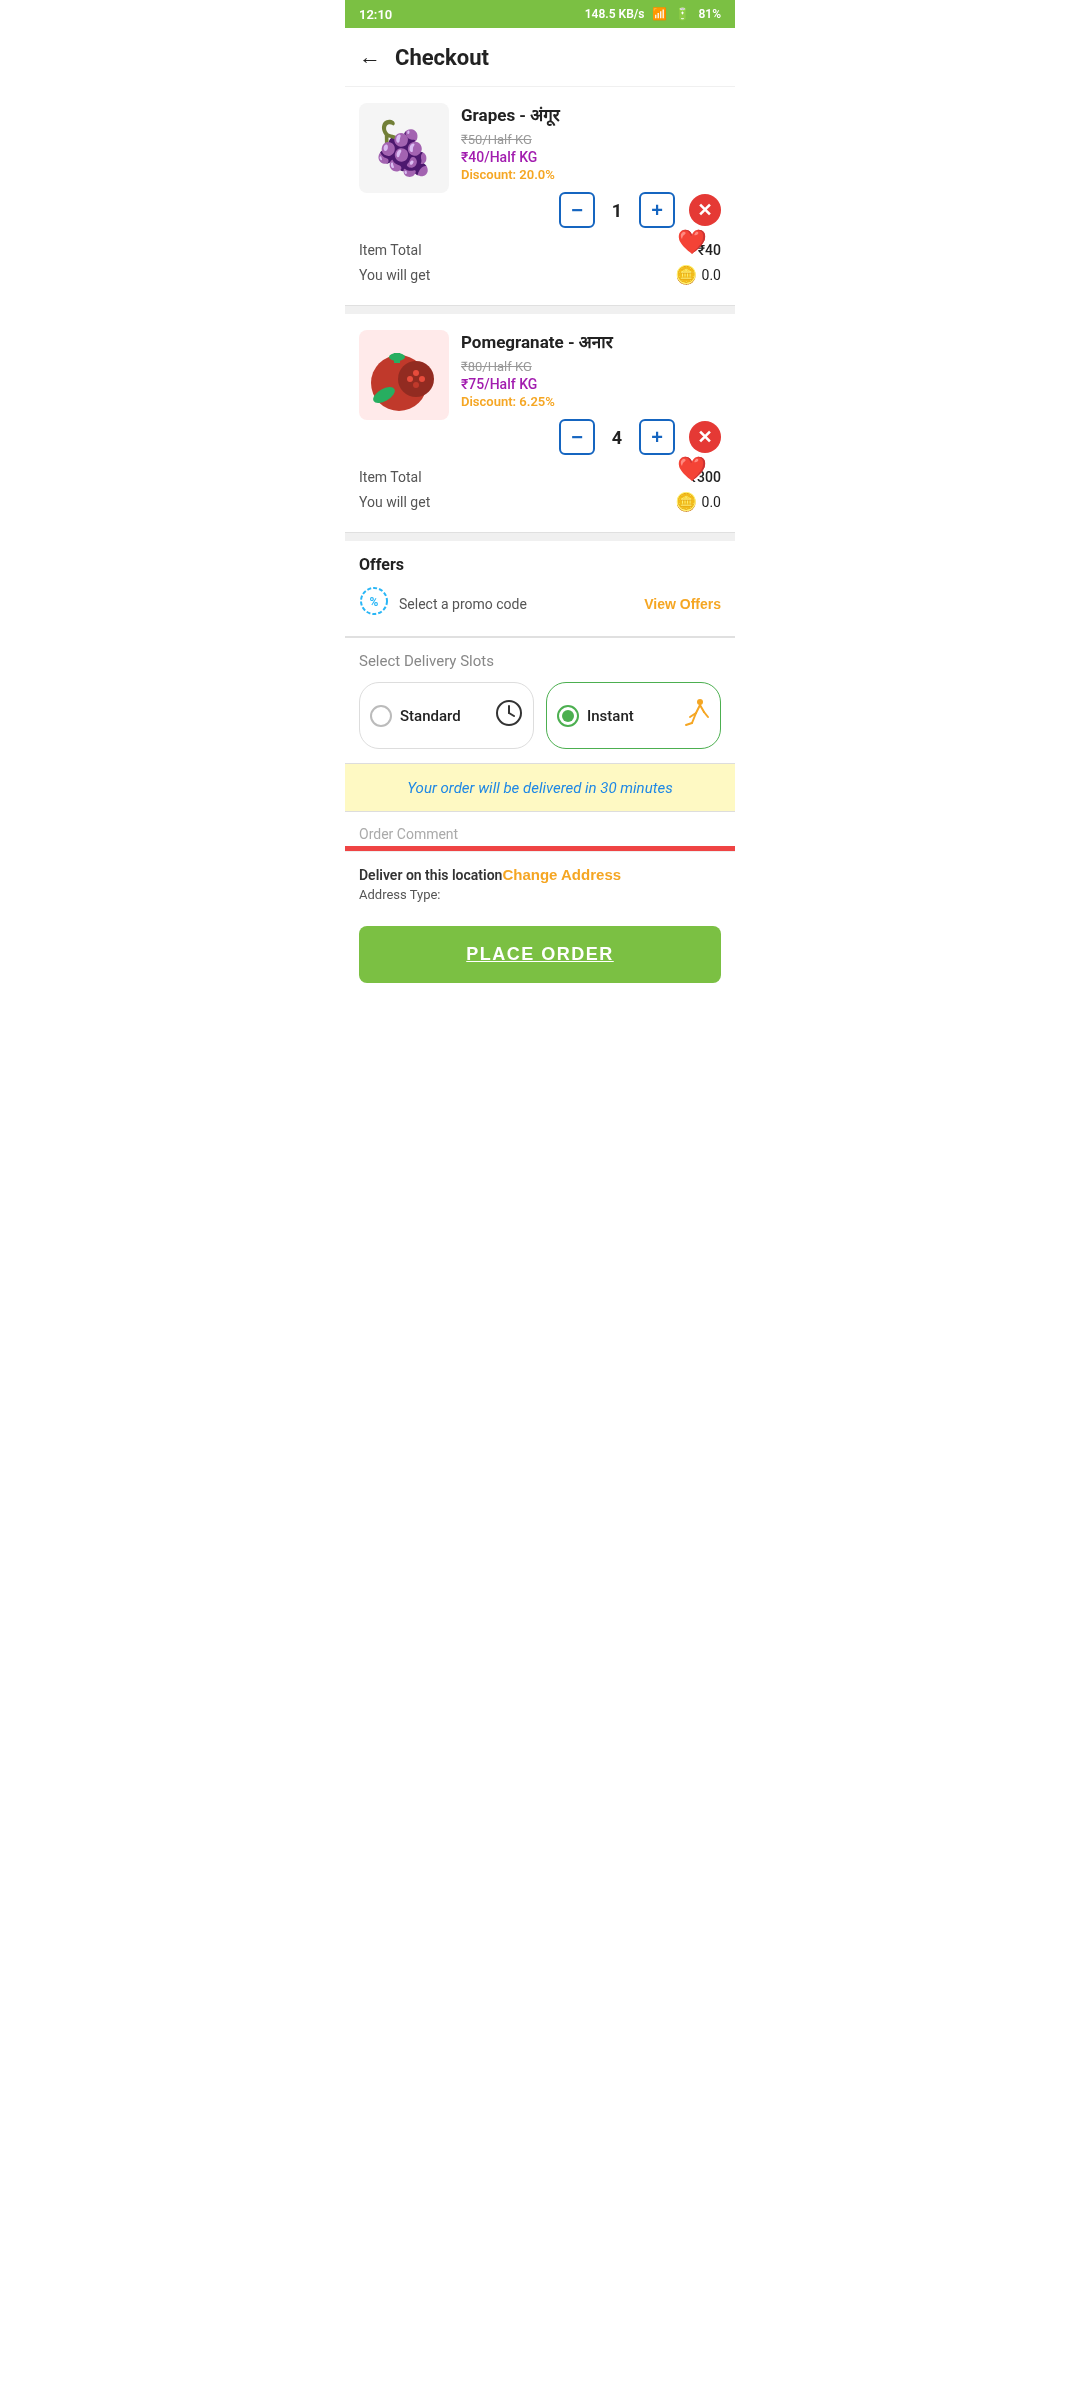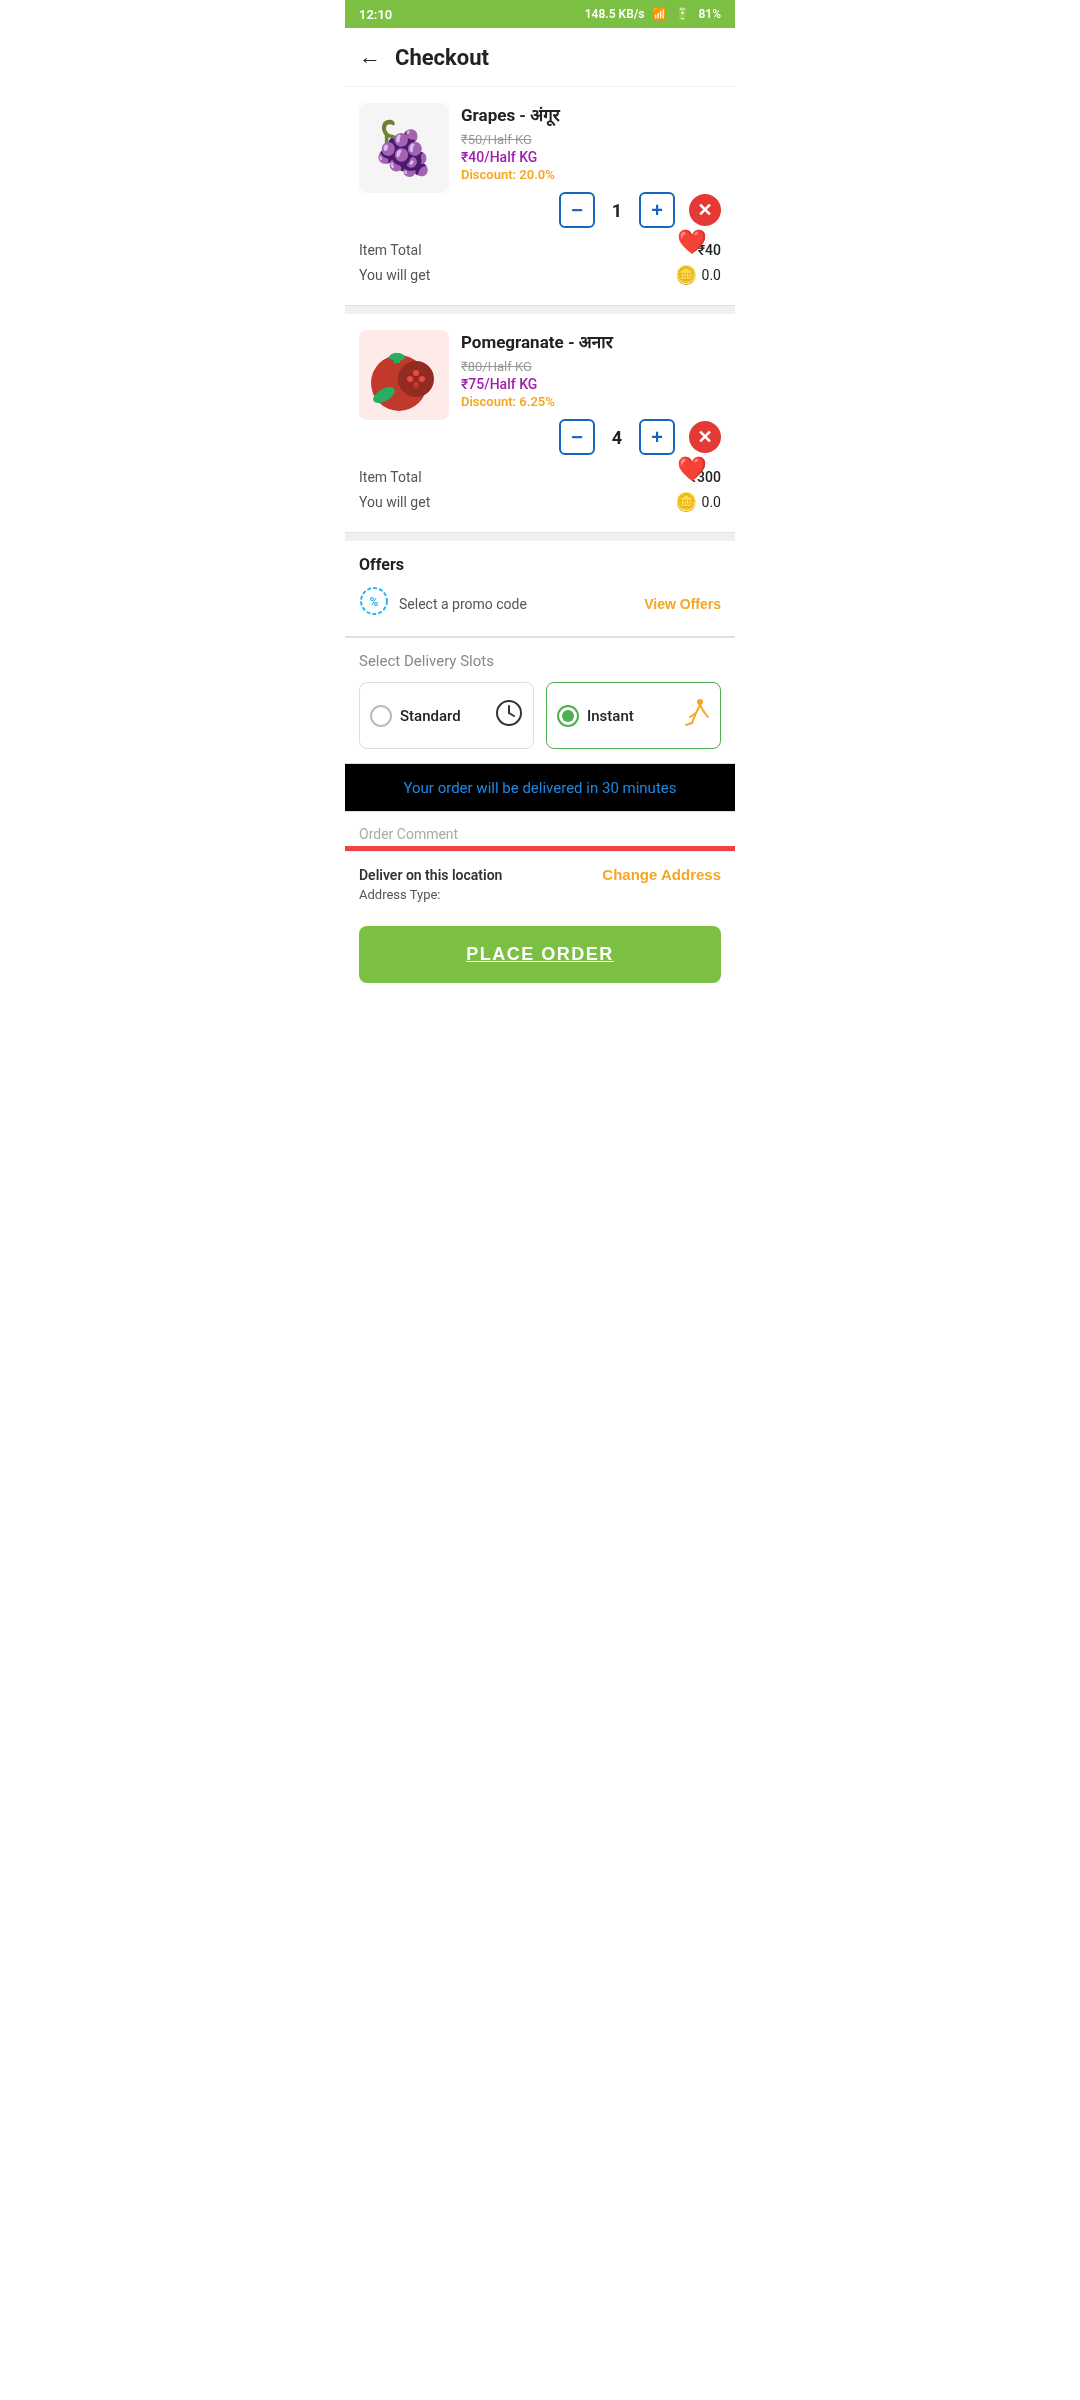--- a/index.html
+++ b/index.html
@@ -237,21 +237,21 @@
       color: #888;
       margin-bottom: 12px;
     }
     .slots-row {
       display: flex;
       gap: 12px;
     }
     .slot-card {
       flex: 1;
       border: 1.5px solid #ddd;
-      border-radius: 8px;
+      border-radius: 20px;
       padding: 14px 10px;
       display: flex;
       align-items: center;
       justify-content: space-between;
       background: #fff;
       cursor: pointer;
     }
     .slot-card.active {
       border-color: #4caf50;
     }
@@ -282,25 +282,26 @@
       font-size: 15px;
       color: #222;
       font-weight: 500;
     }
     .slot-icon {
       font-size: 22px;
     }
 
     
     .delivery-banner {
-      background: #000000;
+      background: #fef9c3;
       padding: 14px;
       text-align: center;
       border-top: 1px solid #ddd;
       border-bottom: 1px solid #ddd;
+      font-style: italic;
     }
     .delivery-banner-text {
       font-size: 15px;
       color: #1e88e5;
     }
 
     
     .order-comment-section {
       padding: 14px 14px 4px 14px;
       border-bottom: 5px solid #ef4444;
@@ -311,21 +312,20 @@
     }
 
     
     .bottom-section {
       padding: 14px 14px;
       background: #fff;
       border-top: 1px solid #eee;
     }
     .deliver-row {
       display: flex;
-      justify-content: space-between;
       align-items: center;
       margin-bottom: 4px;
     }
     .deliver-label {
       font-size: 14px;
       color: #333;
       font-weight: 600;
     }
     .change-address-btn {
       font-size: 15px;

